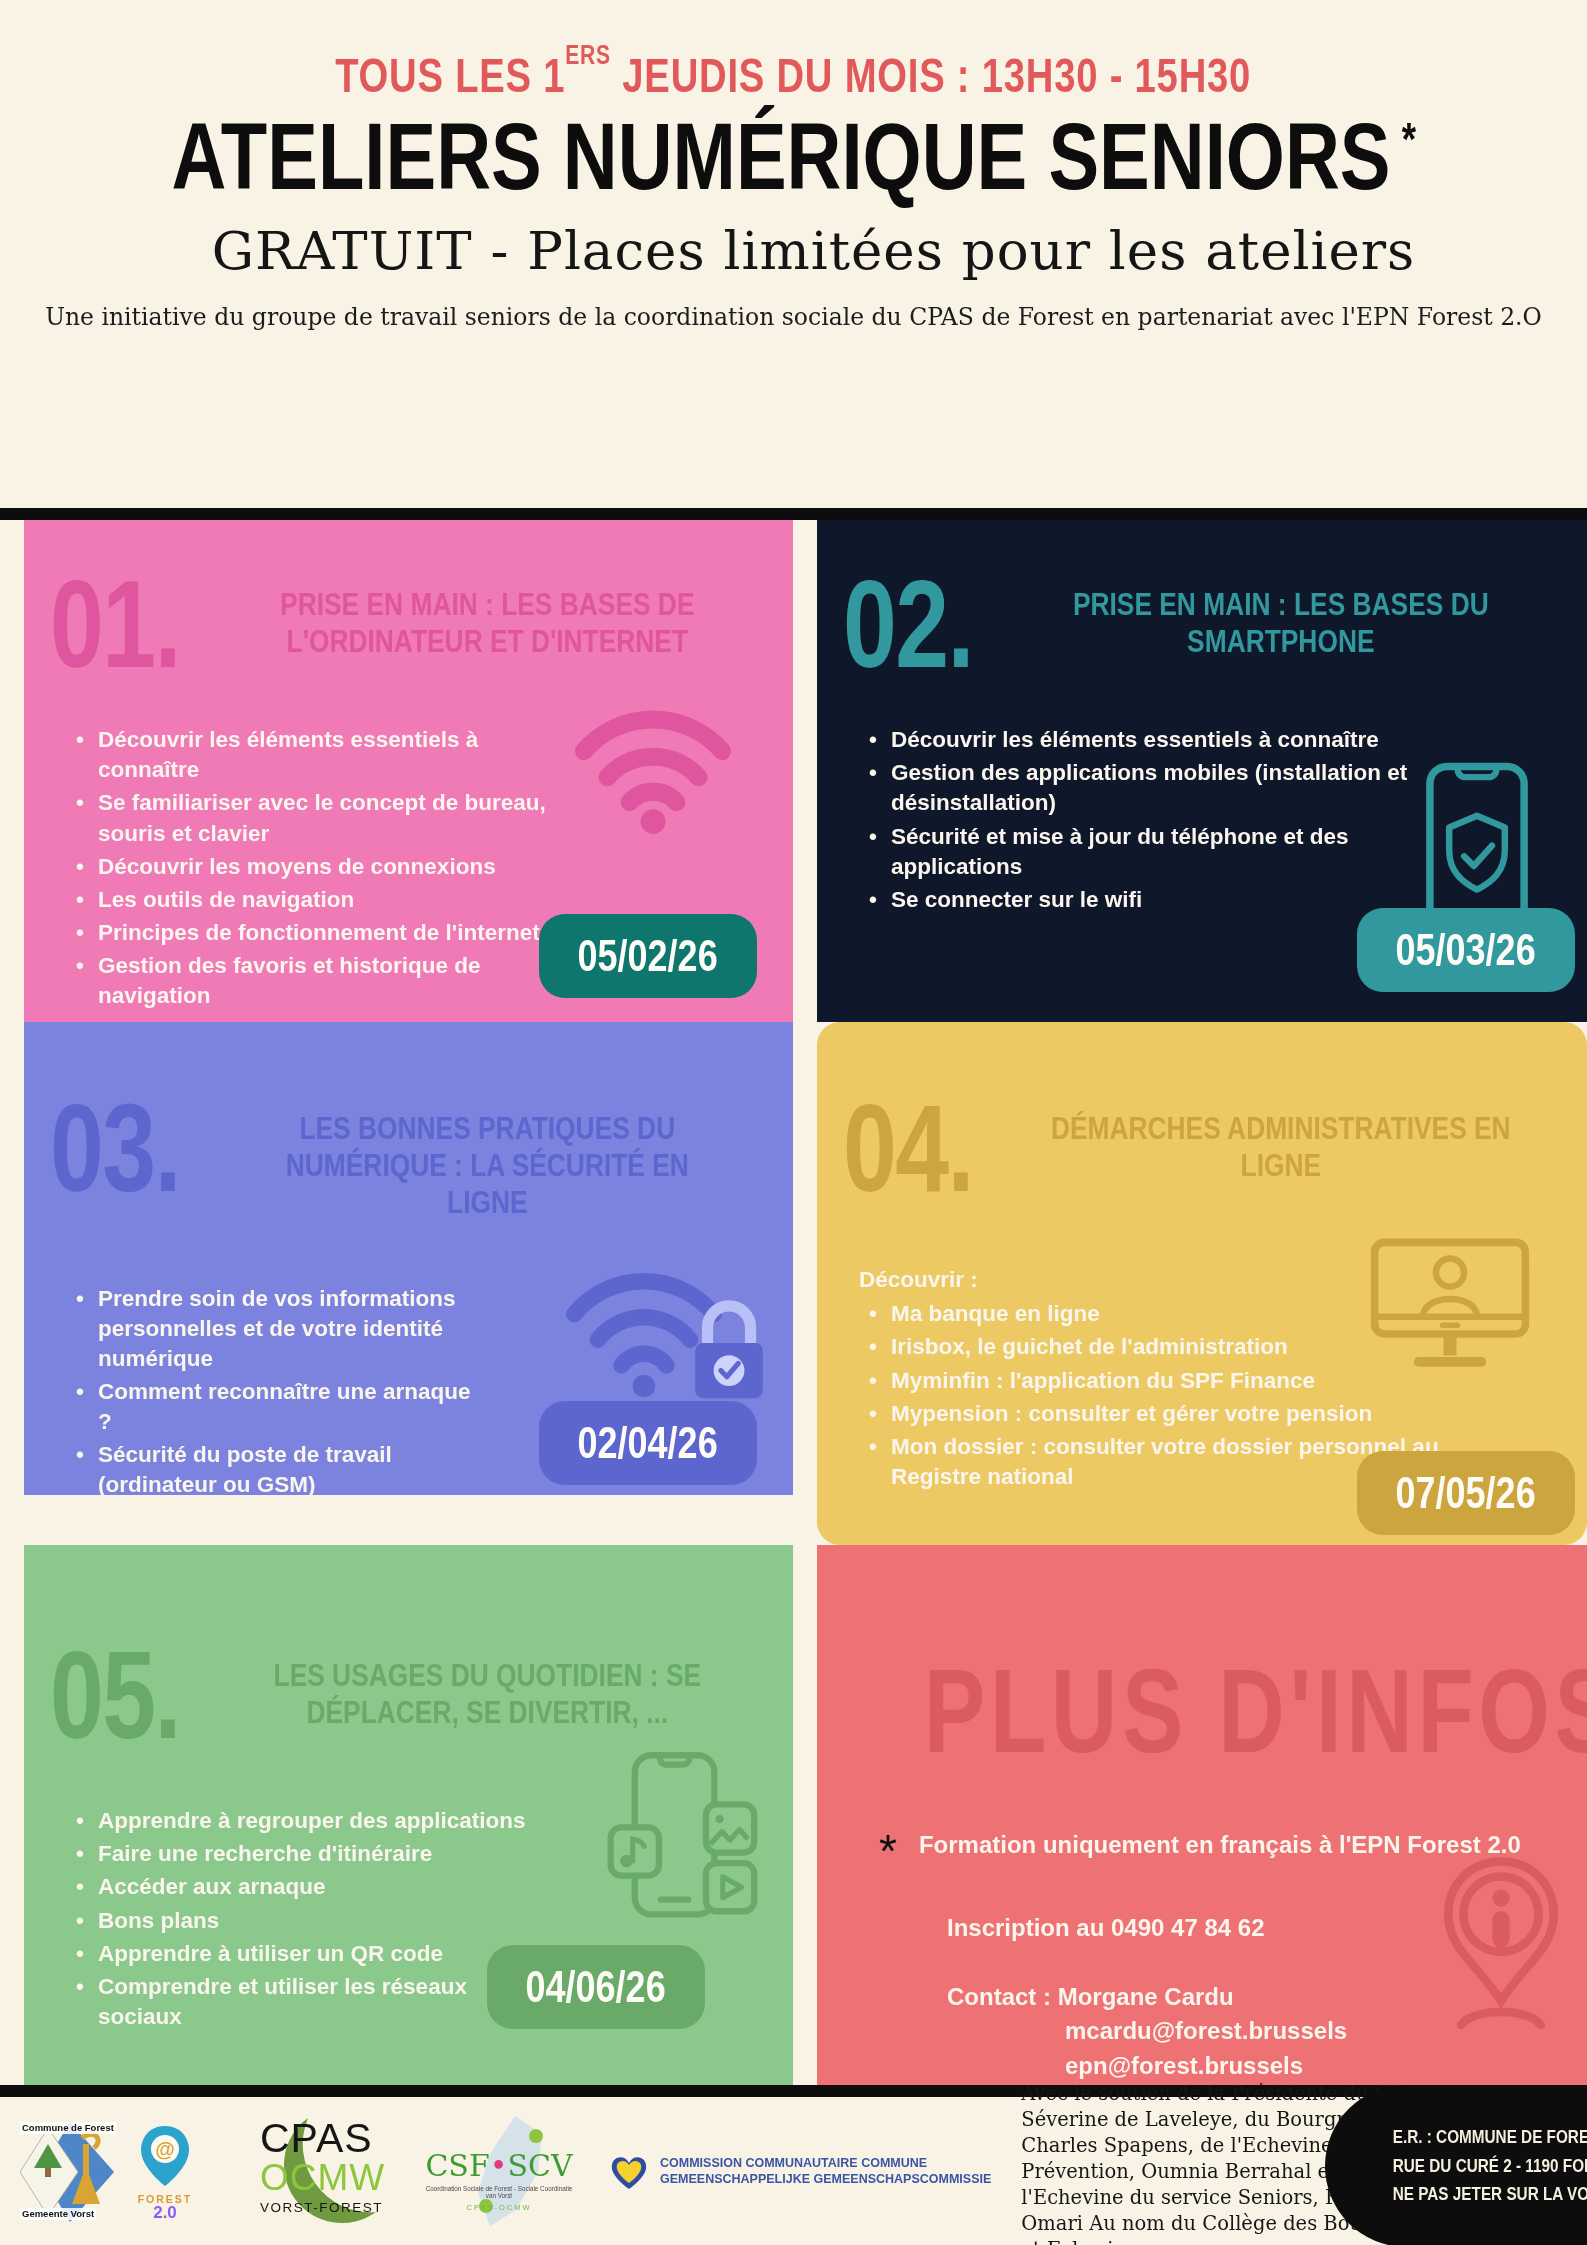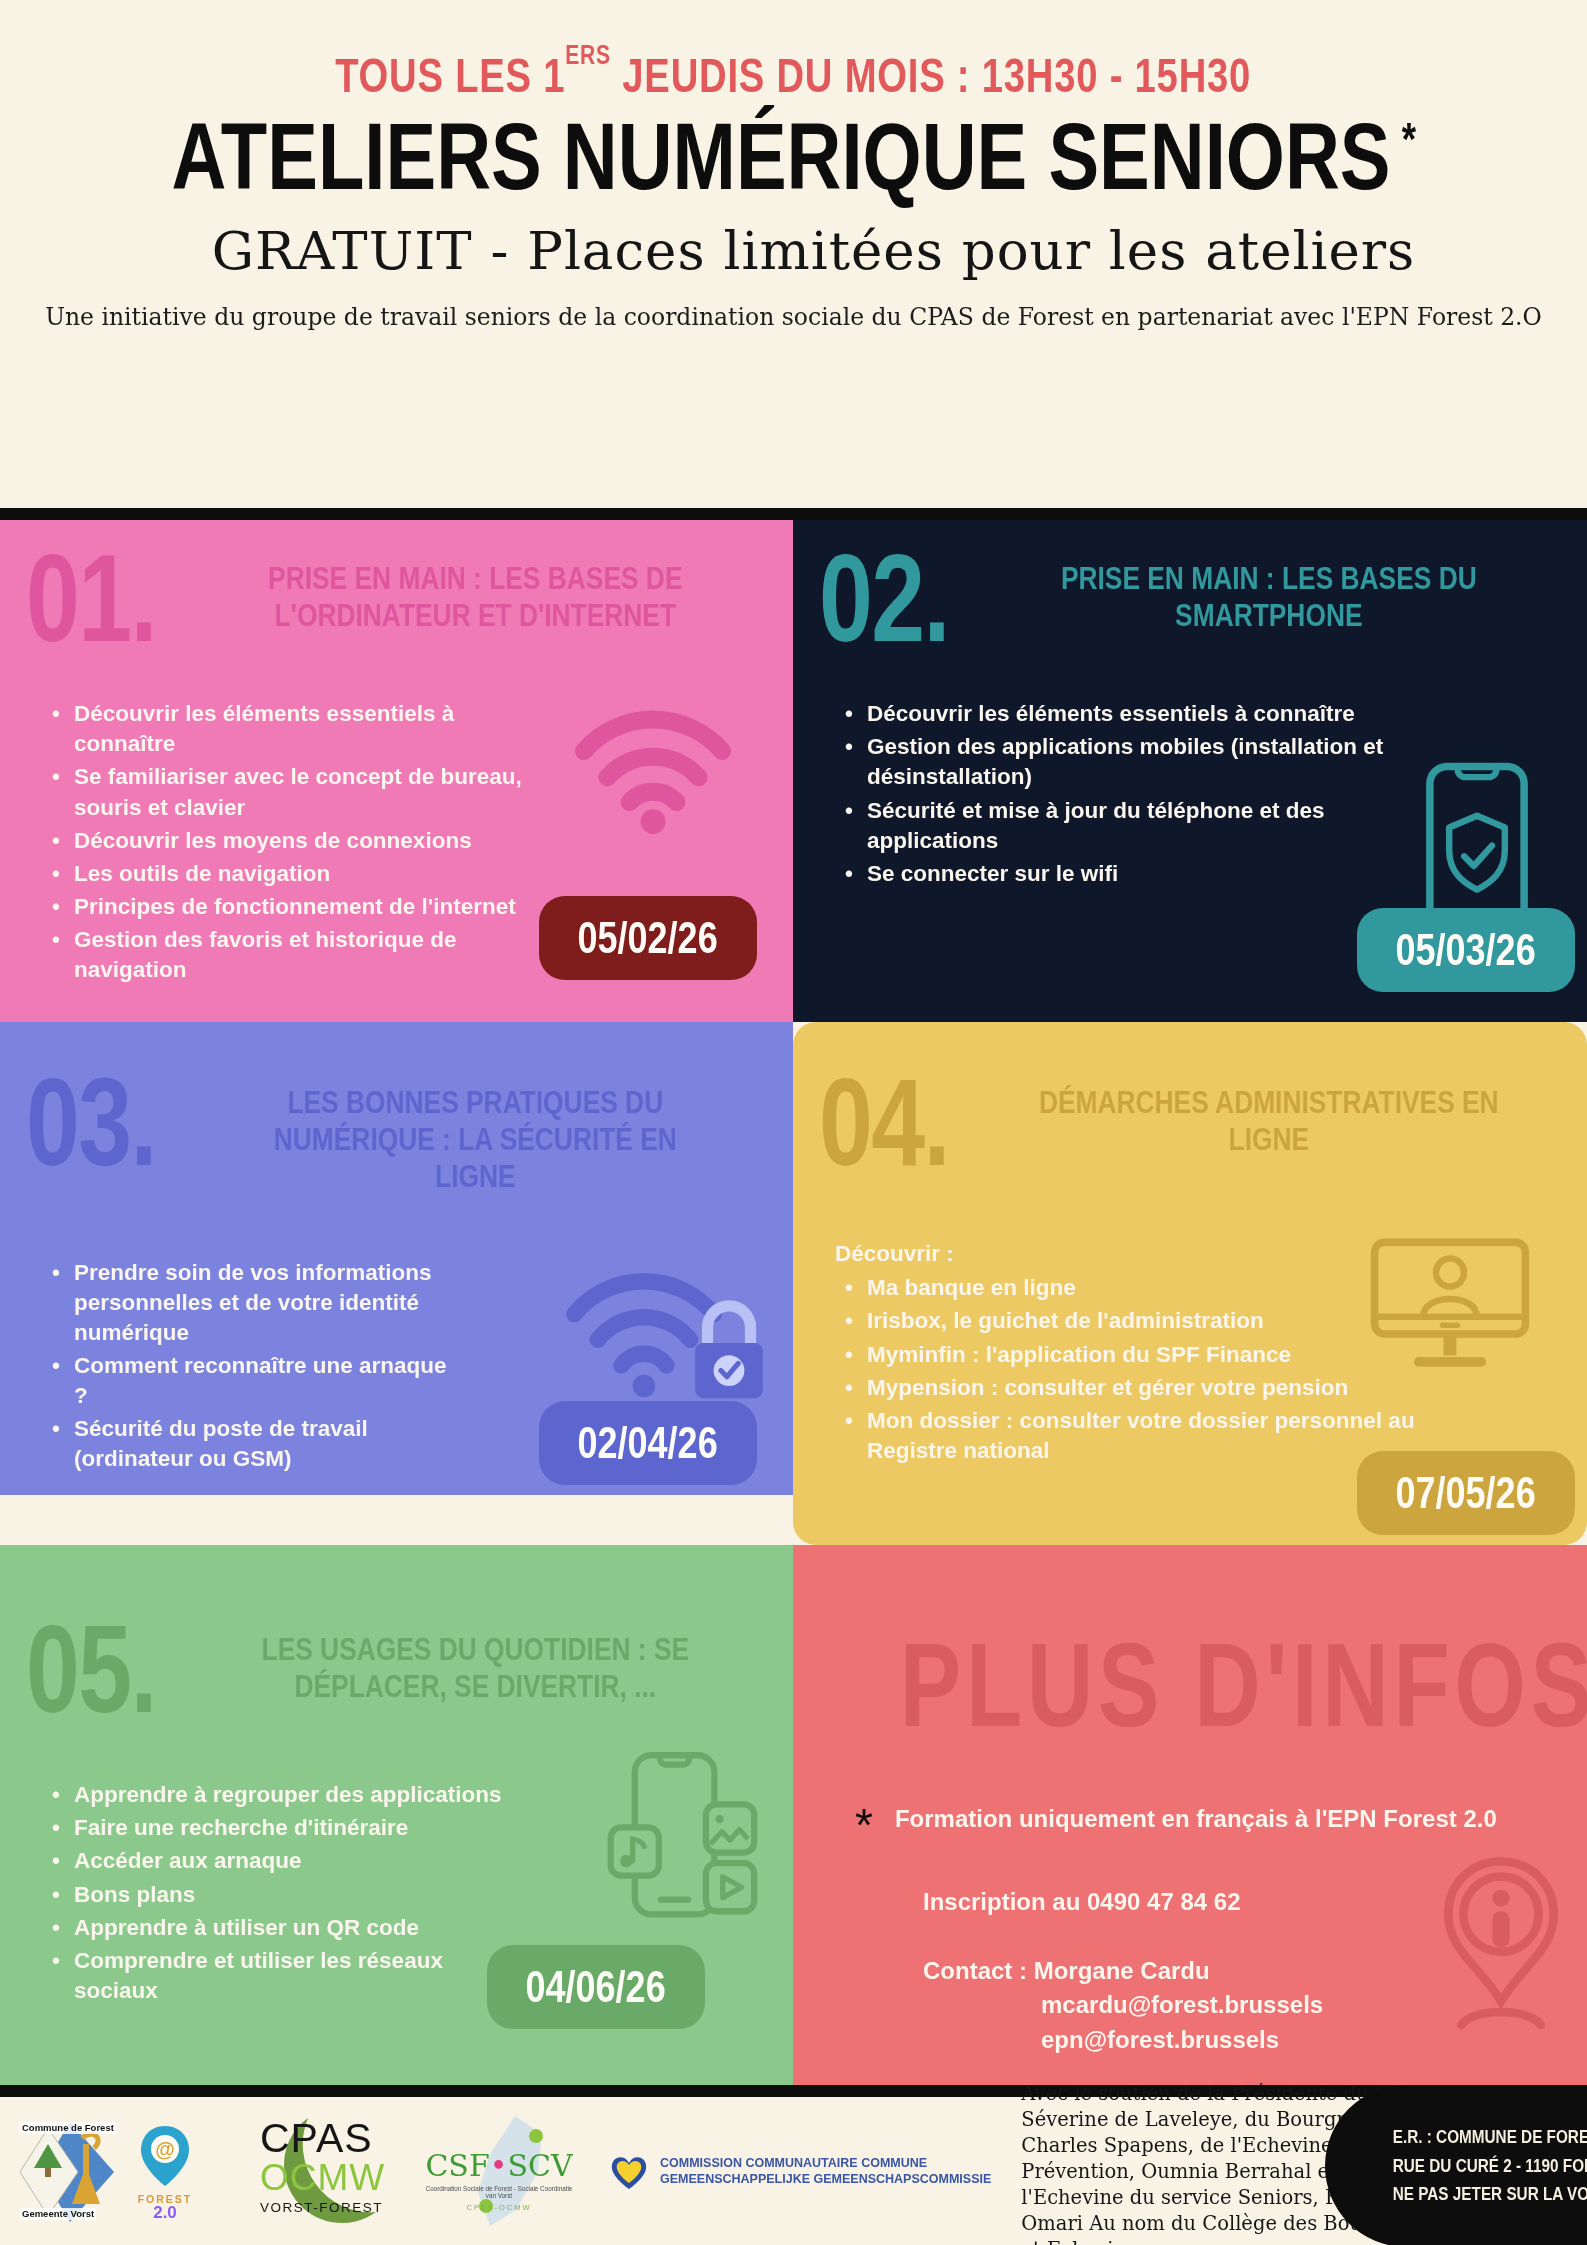--- a/index.html
+++ b/index.html
@@ -22,21 +22,21 @@
   .schedule sup{ font-size:27px; vertical-align:28px; }
   .main-title{ margin-top:6px; font-size:95px; font-weight:800; color:#0d0d0d; letter-spacing:0; line-height:1.0; }
   .main-title .ast{ font-size:46px; position:relative; top:-34px; margin-left:14px; }
   .subtitle{ margin-top:16px; font-family:"DejaVu Serif", serif; font-weight:400; font-size:53px; color:#151515; letter-spacing:1px;margin-left:40px; }
   .initiative{ margin-top:22px; font-family:"DejaVu Serif", serif; font-size:23.5px; color:#1c1c1c; }
 
   .divider{ height:12px; background:#0d0d0d; width:100%; }
 
   
   .grid{ display:grid; grid-template-columns:793px 794px; }
-  .block{ position:relative; overflow:hidden; padding-top:24px; }
+  .block{ position:relative; overflow:hidden; padding-top:50px;margin-left:24px; }
   .b1{ background:#ef7ab5; height:502px; }
   .b2{ background:#0f172a; height:502px; }
   .b3{ background:#7b83de; height:473px; }
   .b4{ background:#edc963; height:523px;border-radius:23px; }
   .b5{ background:#8bc88c; height:540px; }
   .b6{ background:#ee7173; height:540px; }
 
   .block-head{ display:flex; align-items:flex-start; padding:0 34px 0 26px; }
   .num{ font-size:124px; font-weight:800; line-height:.88; letter-spacing:-2px; }
   .b1 .num, .b1 .title{ color:#e0569e; }
@@ -54,21 +54,21 @@
   .b5 .block-body{ margin-top:56px; }
   .block-body .lead{ margin:0 0 4px -6px; }
   .block-body ul{ list-style:none; }
   .block-body li{ padding-left:26px; position:relative; margin-bottom:3px; }
   .block-body li::before{ content:"•"; position:absolute; left:4px; }
   .b1 ul{ width:478px; } .b2 ul{ width:575px; } .b3 ul{ width:400px; }
   .b4 ul{ width:575px; } .b5 ul{ width:455px; }
 
   .date-badge{ position:absolute; display:flex; align-items:center; justify-content:center;
     width:218px; height:84px; border-radius:26px; color:#fdfbf6; font-size:45px; font-weight:800; }
-  .b1 .date-badge{ background:#7f1d1d; right:36px; bottom:42px; }
+  .b1 .date-badge{ background:#0f766e; right:36px; bottom:24px; }
   .b2 .date-badge{ background:#31999d; right:12px; bottom:30px; }
   .b3 .date-badge{ background:#5d66cf; right:36px; bottom:10px; }
   .b4 .date-badge{ background:#cda53e; right:12px; bottom:10px; }
   .b5 .date-badge{ background:#69aa69; right:88px; bottom:56px; }
 
   .blk-icon{ position:absolute; }
   .icon-wifi{ right:56px; top:162px; }
   .icon-phone-shield{ right:56px; top:240px; }
   .icon-wifi-lock{ right:24px; top:218px; }
   .icon-computer{ right:56px; top:215px; }

